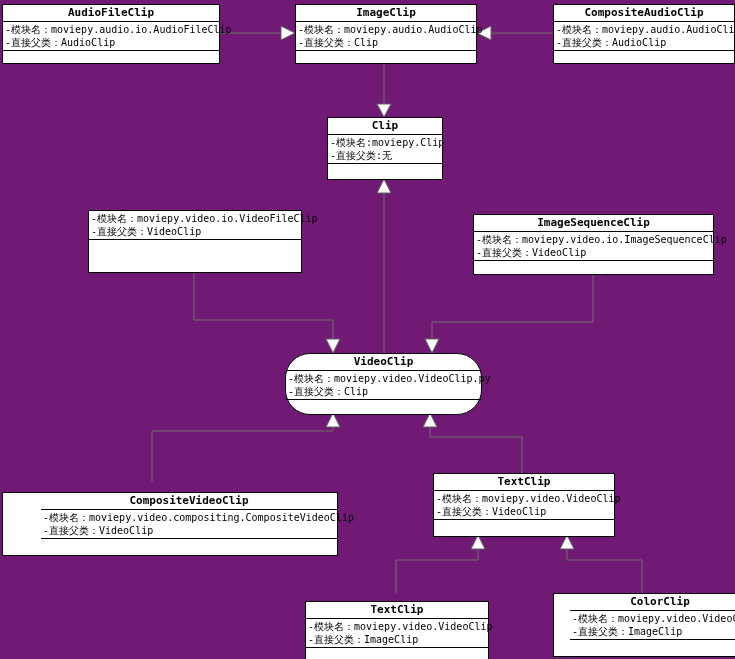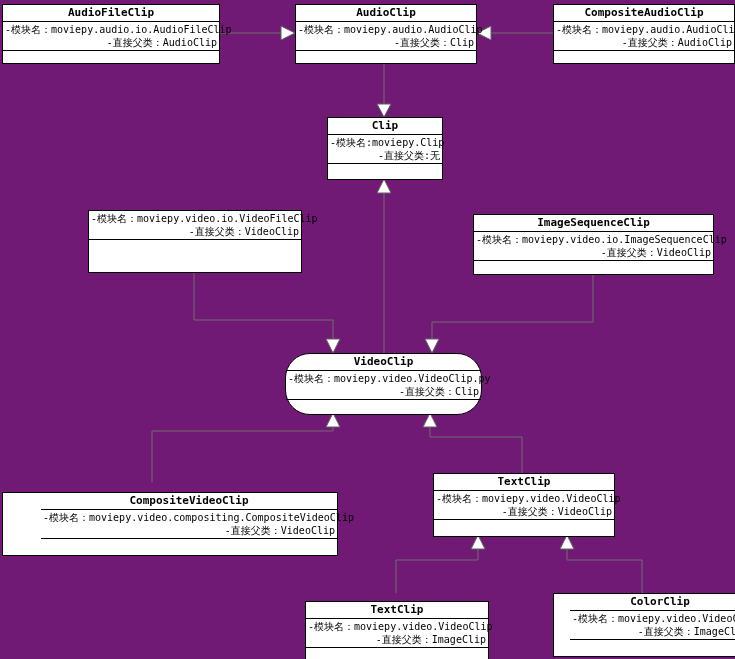--- a/index.html
+++ b/index.html
@@ -4,21 +4,21 @@
 <style>
   html,body{margin:0;padding:0;background:#ffffff;}
   #canvas{position:relative;width:735px;height:659px;background:#701a75;overflow:hidden;
           font-family:"DejaVu Sans Mono", monospace;}
   #wires{position:absolute;left:0;top:0;z-index:1;}
   .uml-box{position:absolute;z-index:2;background:#ffffff;border:1px solid #000;
            display:flex;flex-direction:column;}
   .uml-title{height:16px;line-height:16px;text-align:center;font-weight:bold;font-size:11px;
              border-bottom:1px solid #000;color:#000;}
   .uml-attrs{border-bottom:1px solid #000;padding:1px 2px;}
-  .uml-attr{font-size:10px;line-height:13px;white-space:nowrap;color:#000;text-align:right;}
+  .uml-attr{font-size:10px;line-height:13px;white-space:nowrap;color:#000;}
   .uml-empty{flex:1;min-height:12px;}
 
   .box-audiofileclip      {left:2px;   top:4px;   width:216px;height:58px;}
   .box-audioclip          {left:295px; top:4px;   width:180px;height:58px;}
   .box-compositeaudioclip {left:553px; top:4px;   width:180px;height:58px;}
   .box-clip               {left:327px; top:117px; width:114px;height:61px;}
   .box-videofileclip      {left:88px;  top:210px; width:212px;height:61px;}
   .box-imagesequenceclip  {left:473px; top:214px; width:239px;height:59px;}
   .box-videoclip          {left:285px; top:353px; width:195px;height:60px;border-radius:25px;}
   .box-compositevideoclip {left:2px;   top:492px; width:296px;height:62px;padding-left:38px;}
@@ -75,21 +75,21 @@
   <div class="uml-box box-audiofileclip">
     <div class="uml-title">AudioFileClip</div>
     <div class="uml-attrs">
       <div class="uml-attr">-模块名：moviepy.audio.io.AudioFileClip</div>
       <div class="uml-attr">-直接父类：AudioClip</div>
     </div>
     <div class="uml-empty"></div>
   </div>
 
   <div class="uml-box box-audioclip">
-    <div class="uml-title">AudioClip</div>
+    <div class="uml-title">ImageClip</div>
     <div class="uml-attrs">
       <div class="uml-attr">-模块名：moviepy.audio.AudioClip</div>
       <div class="uml-attr">-直接父类：Clip</div>
     </div>
     <div class="uml-empty"></div>
   </div>
 
   <div class="uml-box box-compositeaudioclip">
     <div class="uml-title">CompositeAudioClip</div>
     <div class="uml-attrs">

